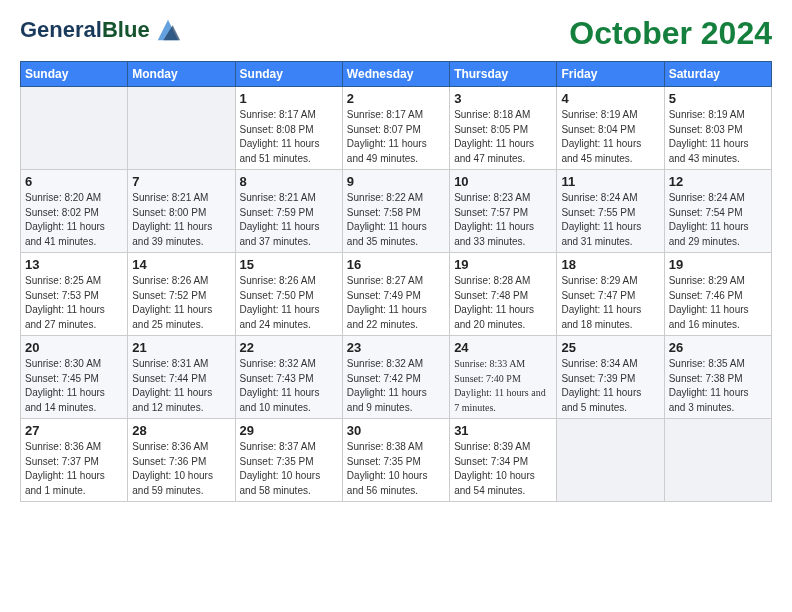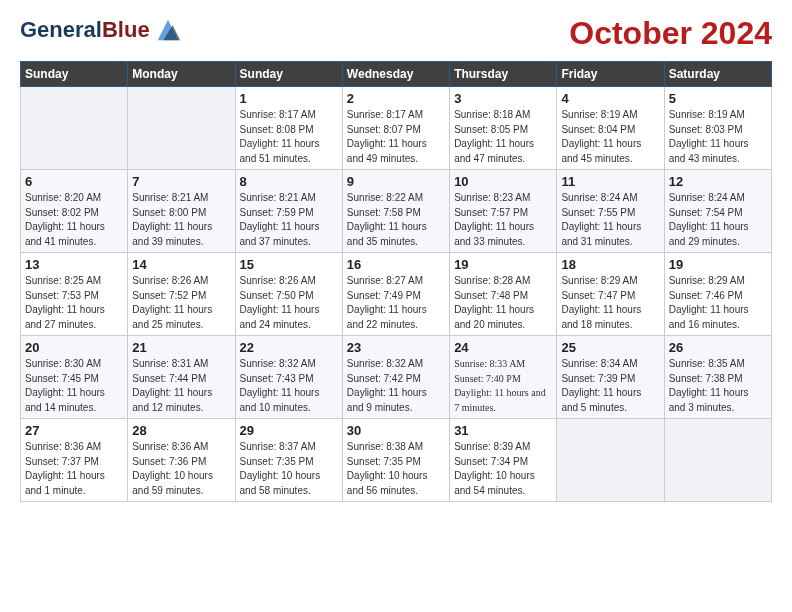--- a/index.html
+++ b/index.html
@@ -24,47 +24,47 @@
       display: flex;
       align-items: center;
     }
     .logo-text {
       font-size: 22px;
       font-weight: bold;
       color: #1a3a5c;
       line-height: 1.1;
     }
     .logo-text span {
-      color: #7f1d1d;
+      color: #14532d;
     }
     .logo-icon {
       width: 28px;
       height: 28px;
       margin-left: 4px;
     }
     .title-block {
       text-align: right;
     }
     .month-title {
       font-size: 32px;
       font-weight: bold;
-      color: #b91c1c;
+      color: #15803d;
       line-height: 1.1;
     }
     .location {
       font-size: 15px;
       color: #444;
     }
     table {
       width: 100%;
       border-collapse: collapse;
       table-layout: fixed;
     }
     thead tr th {
-      background-color: #404040;
+      background-color: #3b82f6;
       color: #fff;
       font-size: 12px;
       font-weight: bold;
       padding: 5px 4px;
       text-align: left;
       border: 1px solid #2a5a90;
     }
     tbody tr td {
       vertical-align: top;
       border: 1px solid #ccc;

